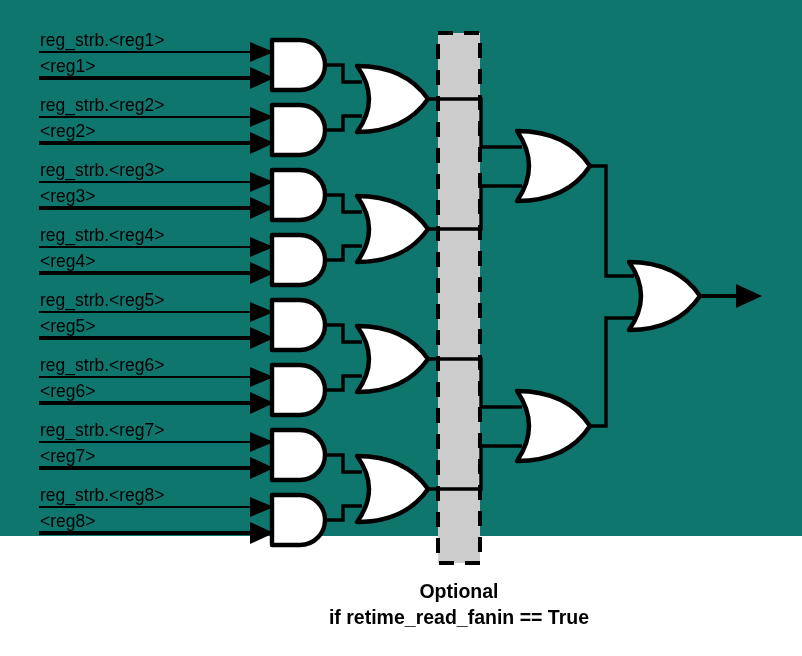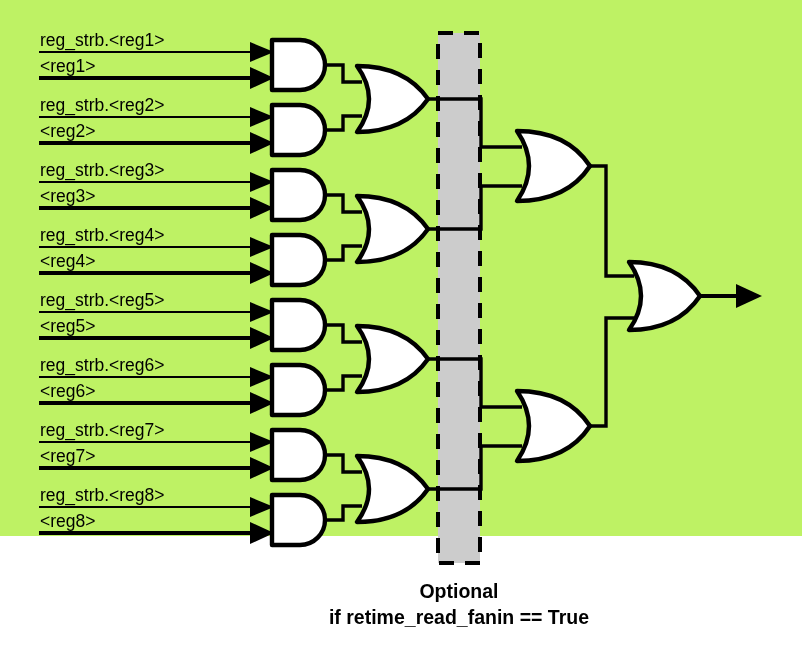--- a/index.html
+++ b/index.html
@@ -10,21 +10,21 @@
   body {
     width: 802px;
     height: 656px;
     font-family: "Liberation Sans", sans-serif;
     overflow: hidden;
   }
   #diagram-root {
     position: relative;
     width: 802px;
     height: 536px;
-    background: #bef264;
+    background: #0f766e;
   }
   svg#logic-svg {
     display: block;
     width: 802px;
     height: 656px;
   }
   .wire-thin {
     stroke: #000000;
     stroke-width: 2;
     fill: none;

